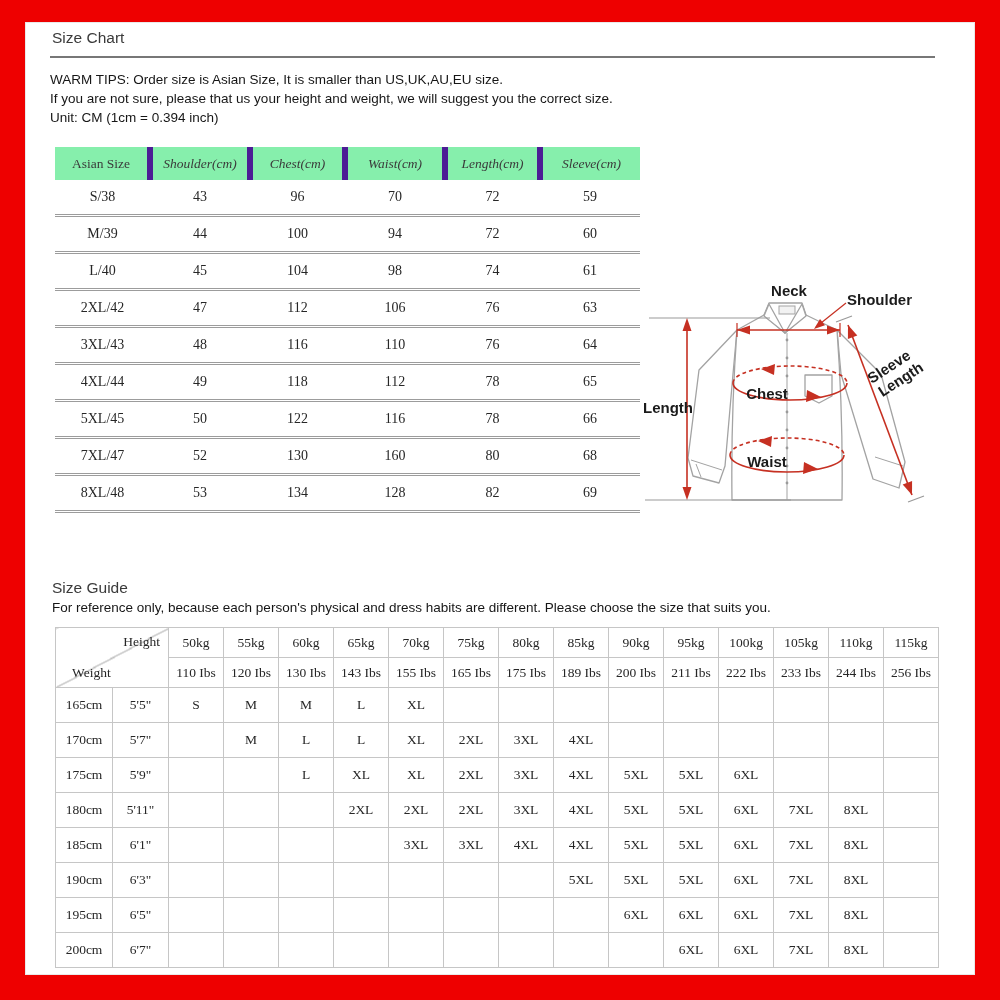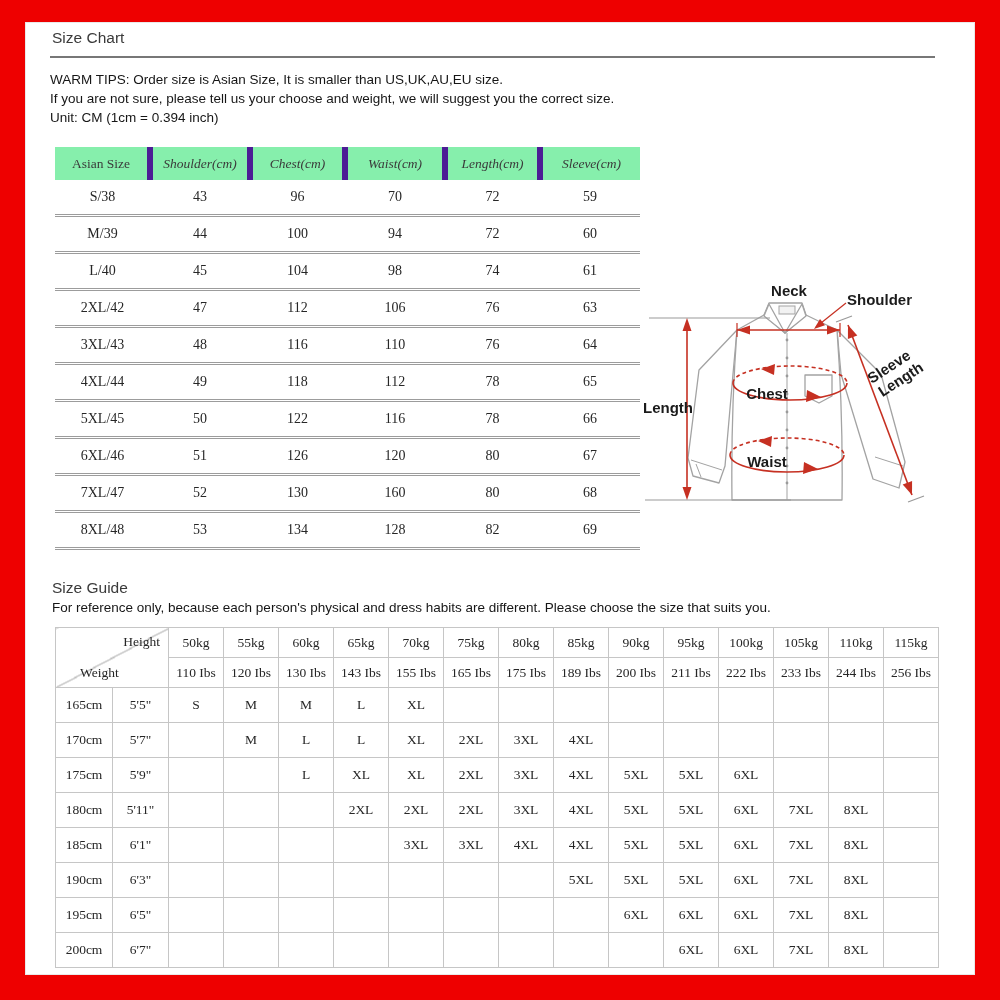--- a/index.html
+++ b/index.html
@@ -24,21 +24,21 @@
   #t2 th,#t2 td{border:1px solid #c6c6c6;font-weight:normal;font-size:13.5px;color:#262626;text-align:center;padding:0;}
   #t2 thead th{height:29px;}
   #t2 tbody td{height:34px;}
   #t2 th.corner{position:relative;background:
       linear-gradient(to bottom right,
         transparent calc(50% - 0.7px),
         #c0c0c0 calc(50% - 0.7px),
         #c0c0c0 calc(50% + 0.7px),
         transparent calc(50% + 0.7px));}
   .corner-h{position:absolute;top:6px;right:8px;}
-  .corner-w{position:absolute;bottom:6px;left:24px;margin-top:24px;}
+  .corner-w{position:absolute;bottom:6px;left:16px;margin-top:24px;}
 
   
   #guide-title{left:52px;top:579px;font-size:15.5px;color:#3a3a3a;}
   #guide-note{left:52px;top:600px;font-size:13.5px;color:#161616;}
 
   
   #diagram{left:633px;top:276px;}
   .shirt{fill:#ffffff;stroke:#a3a3a3;stroke-width:1.3;stroke-linejoin:round;}
   .detail{fill:none;stroke:#a3a3a3;stroke-width:1;}
   .rl{fill:none;stroke:var(--diagram-red,#c63022);stroke-width:1.6;}
@@ -53,21 +53,21 @@
 
 <div id="stage">
   <div style="position:absolute;inset:0;"></div>
   <div id="panel"></div>
 
   <div id="title" class="abs">Size Chart</div>
   <div id="divider" class="abs"></div>
 
   <div id="tips" class="abs">
     <div>WARM TIPS: Order size is Asian Size, It is smaller than US,UK,AU,EU size.</div>
-    <div>If you are not sure, please tell us your choose and weight, we will suggest you the correct size.</div>
+    <div>If you are not sure, please that us your height and weight, we will suggest you the correct size.</div>
     <div>Unit: CM (1cm = 0.394 inch)</div>
   </div>
 
   <table id="t1" class="abs">
     <colgroup>
       <col style="width:95px">
         <col style="width:100px">
         <col style="width:95px">
       <col style="width:100px">
         <col style="width:95px">
@@ -132,28 +132,20 @@
           <td>78</td>
           <td>65</td>
         </tr>
         <tr>
           <td>5XL/45</td>
           <td>50</td>
           <td>122</td>
           <td>116</td>
           <td>78</td>
           <td>66</td>
-        </tr>
-        <tr>
-          <td>6XL/46</td>
-          <td>51</td>
-          <td>126</td>
-          <td>120</td>
-          <td>80</td>
-          <td>67</td>
         </tr>
         <tr>
           <td>7XL/47</td>
           <td>52</td>
           <td>130</td>
           <td>160</td>
           <td>80</td>
           <td>68</td>
         </tr>
         <tr>

